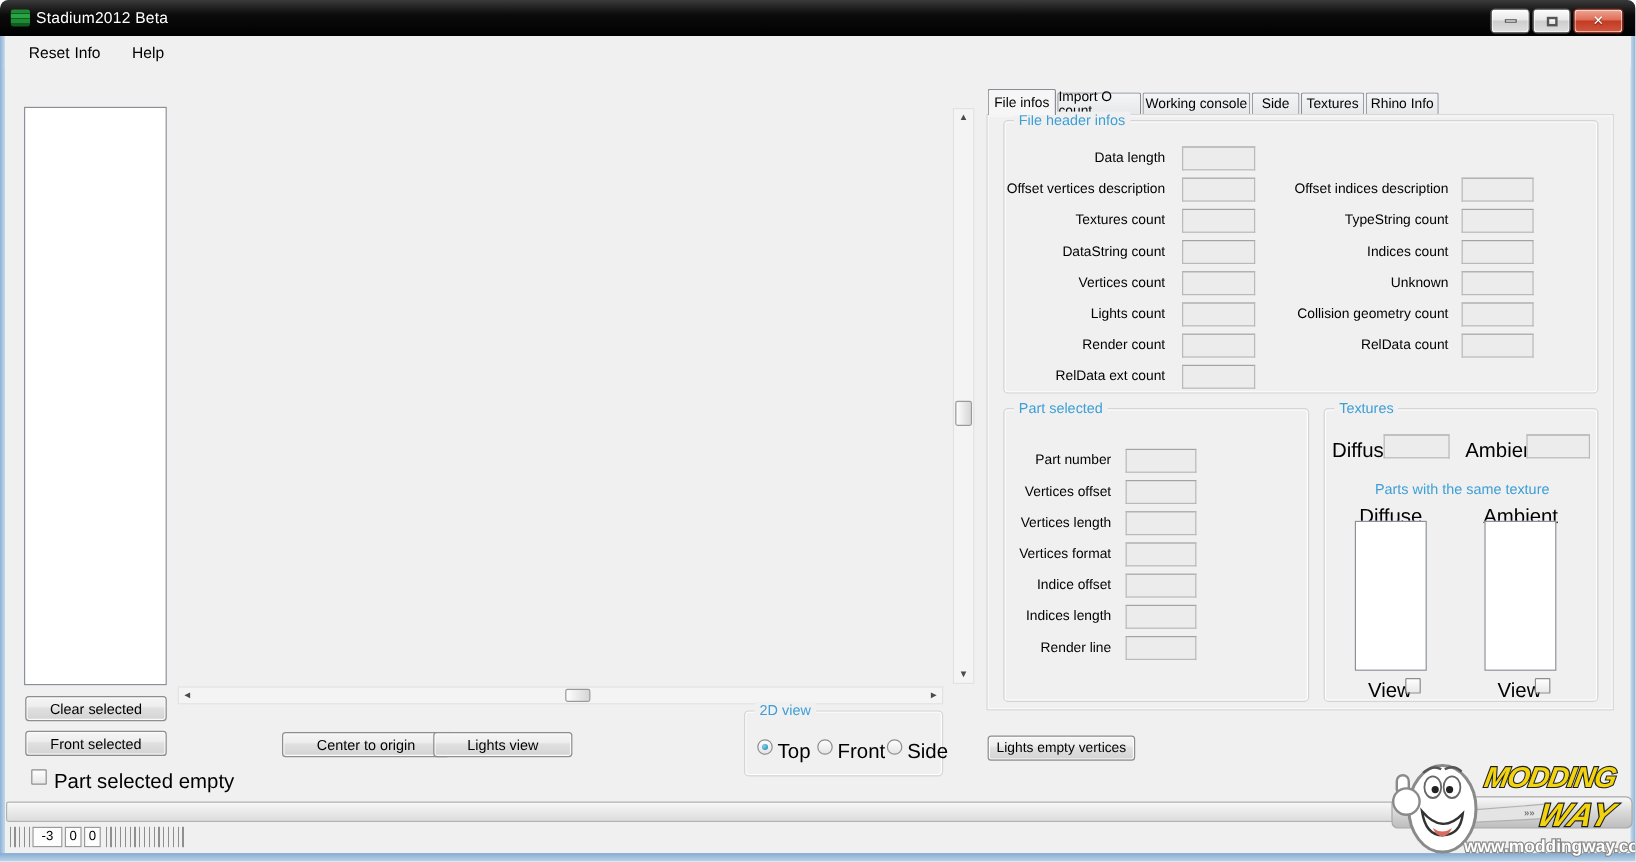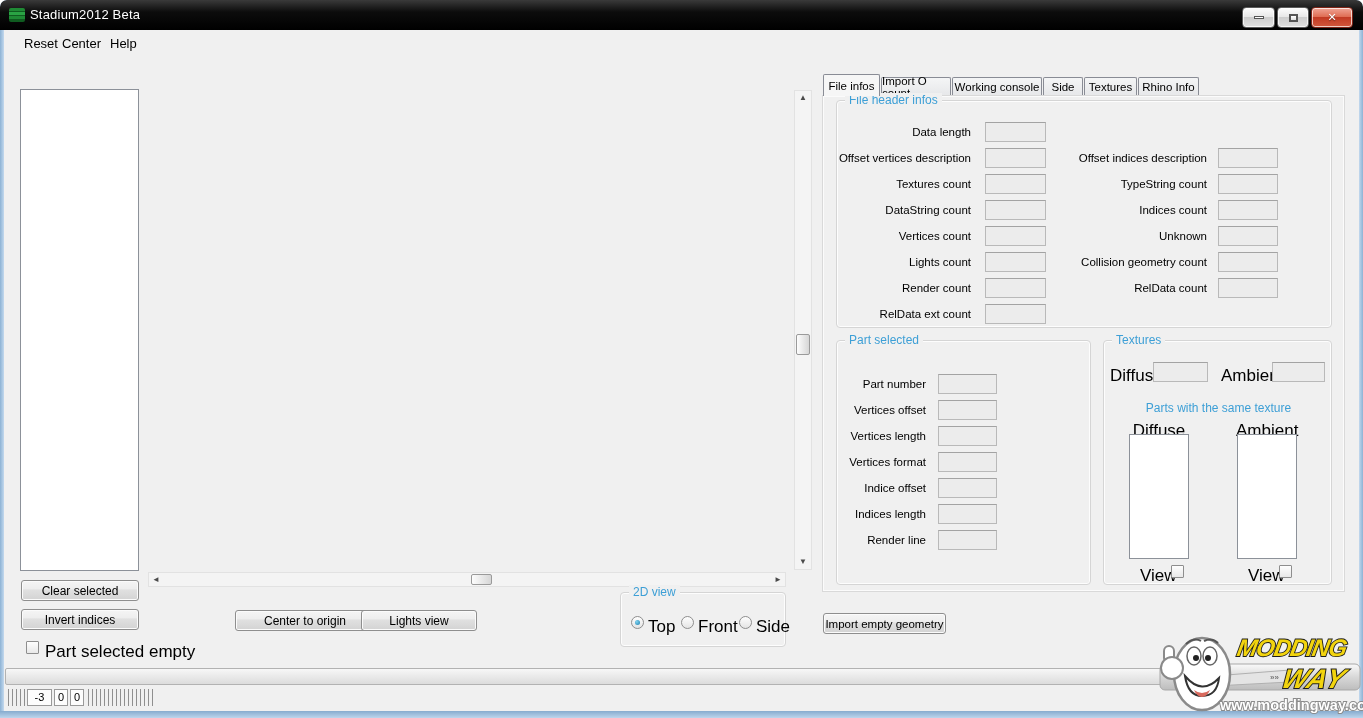--- a/index.html
+++ b/index.html
@@ -73,27 +73,27 @@
           <span>✕</span>
         </div>
     </div>
   </div>
   <div class="sideborder sb-left"></div>
   <div class="sideborder sb-right"></div>
   <div class="bottomborder"></div>
 
   <div class="menubar">
     <span class="menuitem" style="left:14px">Reset</span>
-    <span class="menuitem" style="left:52px">Center</span>
+    <span class="menuitem" style="left:52px">Info</span>
     <span class="menuitem" style="left:100px">Help</span>
   </div>
 
   <div class="listbox" style="left:20px;top:89px;width:119px;height:482px;"></div>
   <div class="btn" style="left:21px;top:580px;width:118px;height:21px;">Clear selected</div>
-  <div class="btn" style="left:21px;top:609px;width:118px;height:21px;">Invert indices</div>
+  <div class="btn" style="left:21px;top:609px;width:118px;height:21px;">Front selected</div>
   <div class="checkbox" style="left:26px;top:641px;"></div>
   <span class="lbl" style="left:45px;top:642px;">Part selected empty</span>
 
   <div style="position:absolute;left:148px;top:90px;width:640px;height:480px;background:#f0f0f0;"></div>
   <div class="vscroll" style="left:794px;top:90px;width:18px;height:480px;">
     <span class="sarrow" style="left:4px;top:3px;">▲</span>
     <div class="sthumb" style="left:1px;top:243px;width:14px;height:21px;"></div>
     <span class="sarrow" style="left:4px;bottom:3px;">▼</span>
   </div>
   <div class="hscroll" style="left:148px;top:572px;width:638px;height:15px;">
@@ -229,21 +229,21 @@
     <div class="lbl" style="left:24px;top:80px;width:62px;text-align:center;">Diffuse</div>
     <div class="lbl" style="left:132px;top:80px;width:62px;text-align:center;">Ambient</div>
     <div class="listbox" style="left:25px;top:93px;width:60px;height:125px;"></div>
     <div class="listbox" style="left:133px;top:93px;width:60px;height:125px;"></div>
     <span class="lbl" style="left:36px;top:225px;">View</span>
     <div class="checkbox" style="left:67px;top:224px;"></div>
     <span class="lbl" style="left:144px;top:225px;">View</span>
     <div class="checkbox" style="left:175px;top:224px;"></div>
   </div>
 
-  <div class="btn" style="left:823px;top:613px;width:123px;height:21px;font-size:11.5px;">Import empty geometry</div>
+  <div class="btn" style="left:823px;top:613px;width:123px;height:21px;font-size:11.5px;">Lights empty vertices</div>
 
   <div class="progress"></div>
   <div class="ticks" style="left:8px;width:17px;"></div>
   <div class="tickbox" style="left:27px;width:25px;">-3</div>
   <div class="tickbox" style="left:54px;width:14px;">0</div>
   <div class="tickbox" style="left:70px;width:14px;">0</div>
   <div class="ticks" style="left:88px;width:66px;"></div>
 
   <svg class="logo" viewBox="0 0 211 90">
     <defs>

